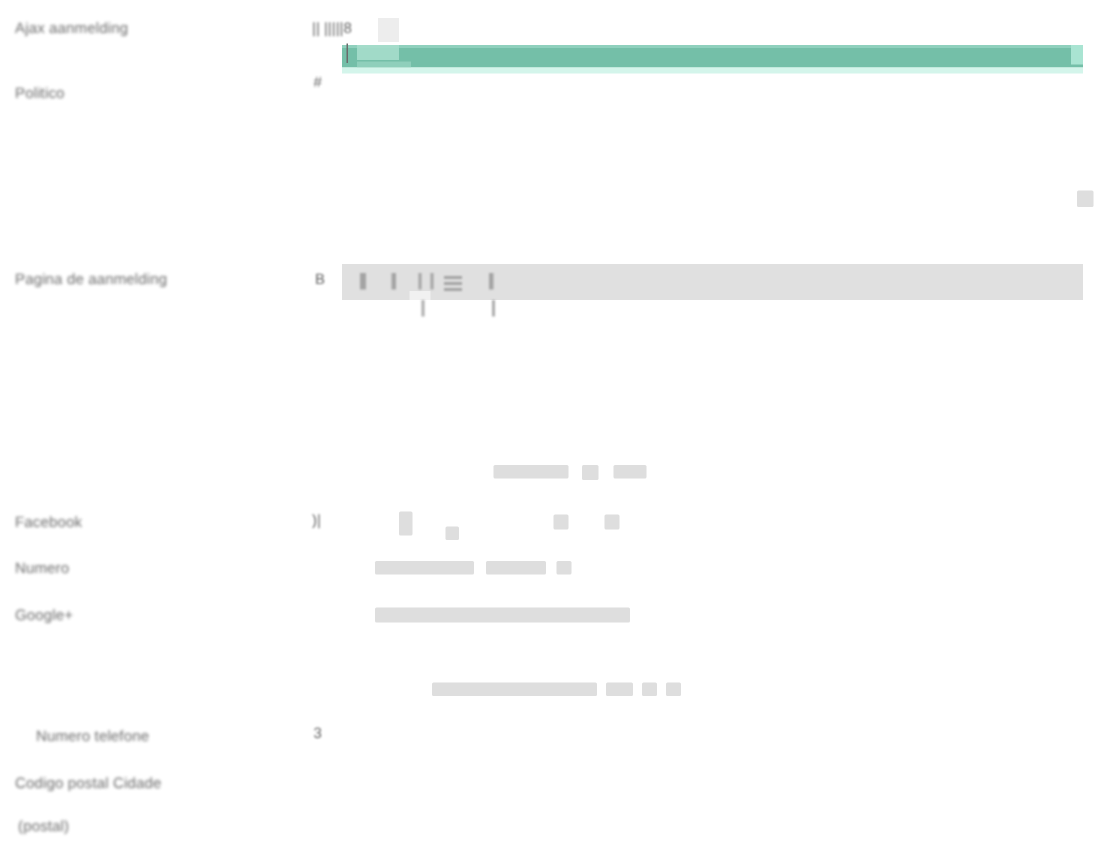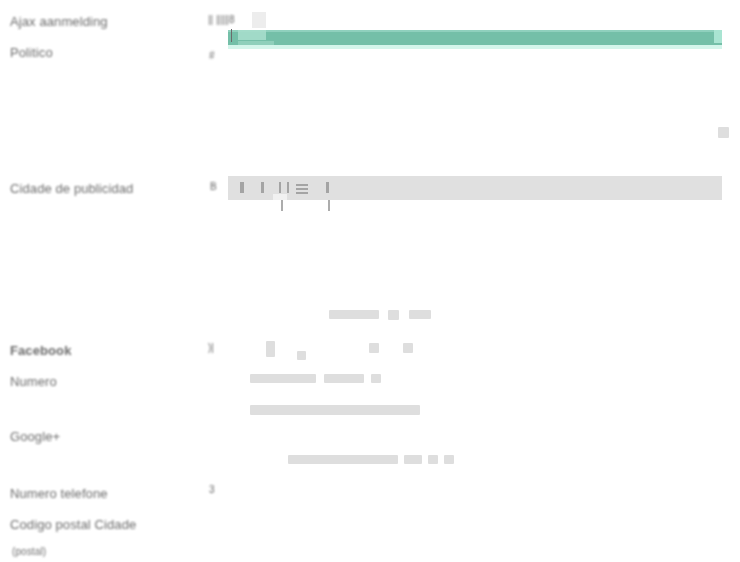--- a/index.html
+++ b/index.html
@@ -9,21 +9,21 @@
     font-family:"Liberation Sans", sans-serif;
     position:relative;
     overflow:hidden;
     -webkit-font-smoothing:antialiased;
   }
   .page{position:absolute;inset:0;}
 
   
   .lbl{
     position:absolute;
-    font-size:13px;
+    font-size:10px;
     color:#4a4a4a;
     white-space:nowrap;
     filter:blur(0.9px);
     opacity:.82;
     letter-spacing:.1px;
   }
   .mark{
     position:absolute;
     font-size:10px;
     color:#3d3d3d;
@@ -95,31 +95,31 @@
     background:#ededed;
   }
 </style>
 </head>
 <body>
 
 <div class="page">
 
   <div class="lbl" style="left:10px;top:14px;">Ajax aanmelding</div>
 
-  <div class="lbl" style="left:10px;top:45px;">Politico</div>
+  <div class="lbl" style="left:10px;top:57px;">Politico</div>
 
-  <div class="lbl" style="left:10px;top:181px;">Cidade de publicidad</div>
+  <div class="lbl" style="left:10px;top:181px;">Pagina de aanmelding</div>
 
-  <div class="lbl" style="left:10px;top:343px;font-weight:bold;">Facebook</div>
+  <div class="lbl" style="left:10px;top:343px;">Facebook</div>
 
   <div class="lbl" style="left:10px;top:374px;">Numero</div>
 
-  <div class="lbl" style="left:10px;top:405px;margin-top:24px;">Google+</div>
+  <div class="lbl" style="left:10px;top:405px;">Google+</div>
 
-  <div class="lbl" style="left:10px;top:486px;">Numero telefone</div>
+  <div class="lbl" style="left:24px;top:486px;">Numero telefone</div>
 
   <div class="lbl" style="left:10px;top:517px;">Codigo postal Cidade</div>
 
   <div class="lbl" style="left:12px;top:546px;font-size:10px;">(postal)</div>
 
   <div class="mark" style="left:208px;top:14px;">|| |||||8</div>
 
   <div class="mark" style="left:209px;top:50px;">#</div>
 
   <div class="mark" style="left:210px;top:181px;">B</div>

